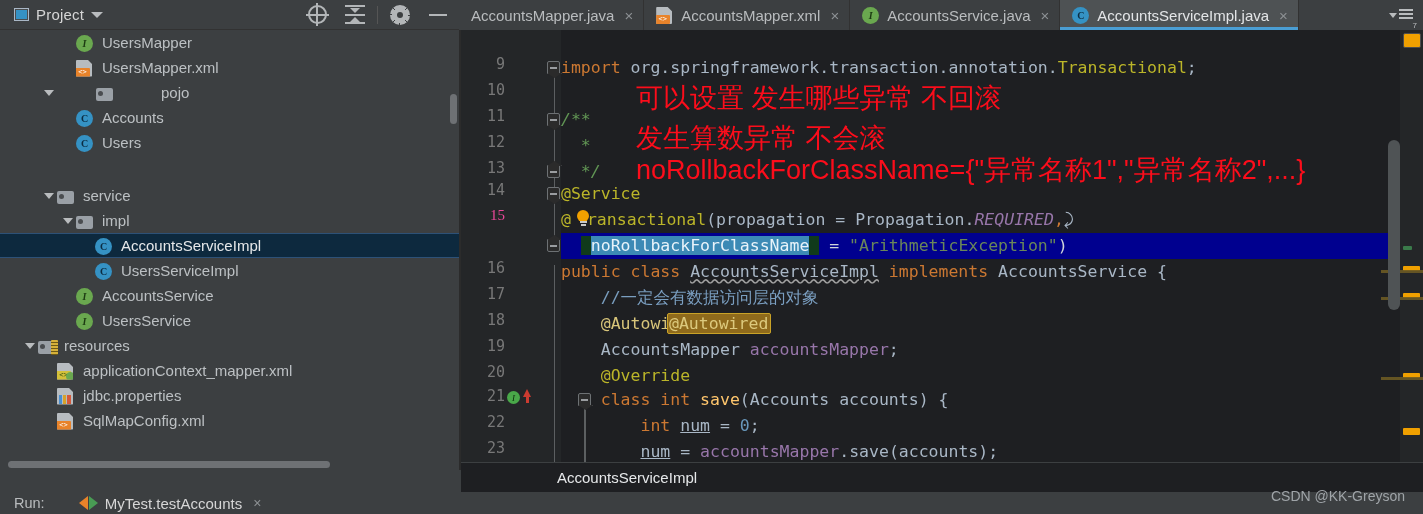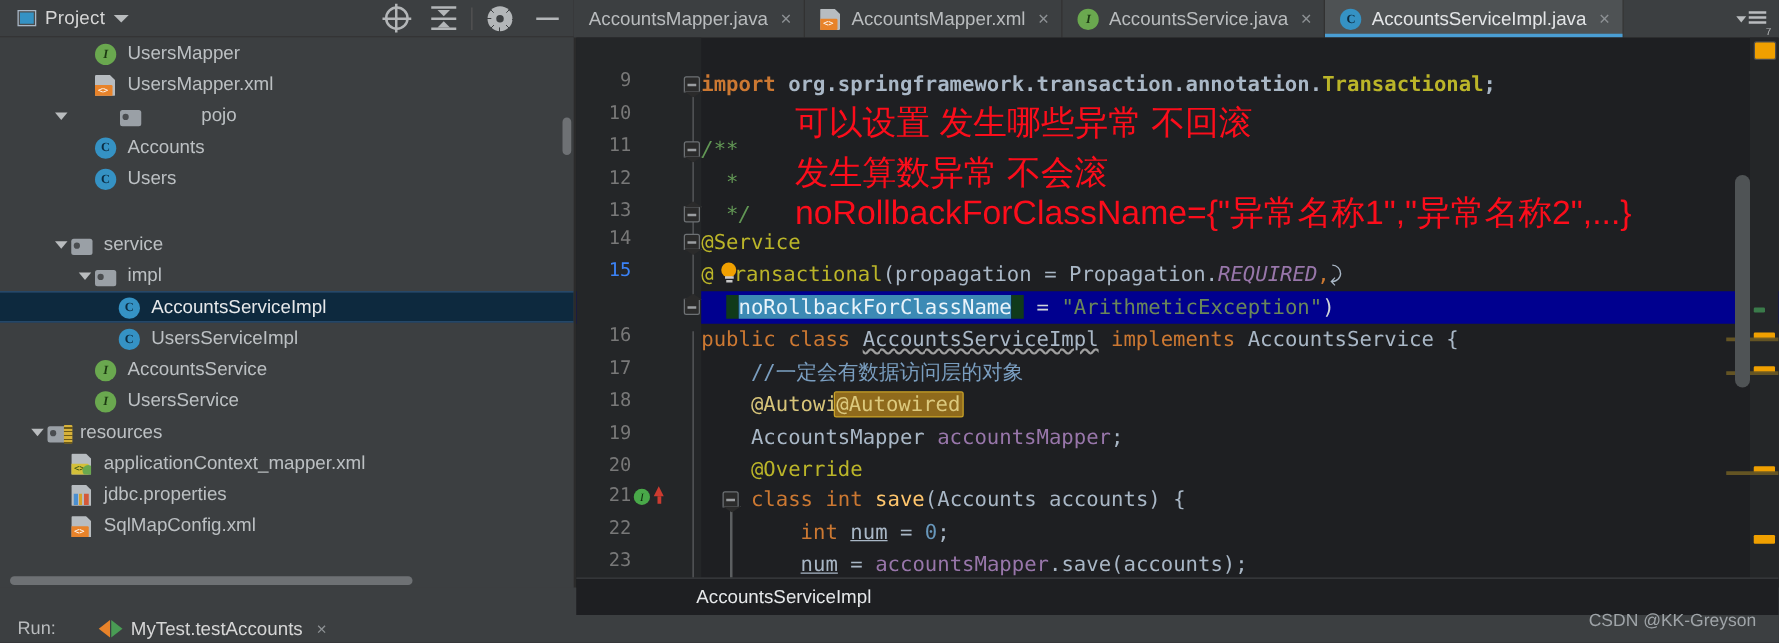--- a/index.html
+++ b/index.html
@@ -170,21 +170,21 @@
     position:absolute; left:0; top:0; width:962px; height:440px;
     background:#1e1f22;
   }
   #gutter {
     position:absolute; left:0; top:0; width:100px; height:440px; background:#242628;
   }
   .gutter-num {
     position:absolute; right:56px; font-family:"DejaVu Sans Mono", monospace;
     font-size:15px; color:#787878; text-align:right; width:40px;
   }
-  .gutter-num.cur { color:#3b82f6; }
+  .gutter-num.cur { color:#ec4899;font-family:Liberation Serif, serif; }
   .fold-col { position:absolute; left:86px; top:0; width:14px; height:440px; }
   .fold-line { position:absolute; left:6.5px; width:1.5px; background:#5c5f61; }
   .fold-mark {
     position:absolute; left:0; width:13px; height:13px; border:1px solid #6d7174;
     background:#2b2b2b;
   }
   .fold-mark.start { border-radius:2px 2px 0 0; }
   .fold-mark::after{
     content:''; position:absolute; left:2px; top:5px; width:7px; height:1.5px; background:#9a9da0;
   }
@@ -525,21 +525,21 @@
           <div class="gutter-num" style="top: 333px;">20</div>
           <div class="gutter-num" style="top: 357px;">21</div>
           <div class="gutter-num" style="top: 383px;">22</div>
           <div class="gutter-num" style="top: 409px;">23</div>
           <div class="gutter-num" style="top: 435px;">24</div>
         </div>
 
       <div id="sel-line-bg" style="top:203px;"></div>
 
       <div id="code-lines">
-        <div class="cline" style="top:25px;font-weight:bold;"><span class="c-kw">import</span><span class="c-plain"> org.springframework.transaction.annotation.</span><span class="c-annot">Transactional</span><span class="c-plain">;</span></div>
+        <div class="cline" style="top:25px;"><span class="c-kw">import</span><span class="c-plain"> org.springframework.transaction.annotation.</span><span class="c-annot">Transactional</span><span class="c-plain">;</span></div>
         <div class="cline" style="top:77px;"><span class="c-cmt">/**</span></div>
         <div class="cline" style="top:103px;"><span class="c-cmt">  *</span></div>
         <div class="cline" style="top:129px;"><span class="c-cmt">  */</span></div>
         <div class="cline" style="top:151px;"><span class="c-annot">@Service</span></div>
         <div class="cline" style="top:177px;"><span class="c-annot">@</span><span class="c-annot" style="padding-left:16px;">ransactional</span><span class="c-plain">(</span><span class="c-plain">propagation</span><span class="c-plain"> = Propagation.</span><span class="c-static">REQUIRED</span><span class="c-kw">,</span><span class="c-plain">⤸</span></div>
         <div class="cline" style="top:203px;"><span class="c-plain" style="color:#6d8ba8;">  </span><span class="hl-green">&nbsp;</span><span class="hl-search">noRollbackForClassName</span><span class="hl-green">&nbsp;</span><span class="c-plain" style="color:#d0d5da;"> = </span><span class="c-str" style="color:#6a8759;">"ArithmeticException"</span><span class="c-plain" style="color:#d0d5da;">)</span></div>
         <div class="cline" style="top:229px;"><span class="c-kw">public class </span><span class="c-classname wavy">AccountsServiceImpl</span><span class="c-plain"> </span><span class="c-kw">implements</span><span class="c-plain"> AccountsService {</span></div>
         <div class="cline" style="top:255px;"><span class="c-plain">    </span><span class="c-cmt-cn" style="color:#7a9ec0;">//一定会有数据访问层的对象</span></div>
         <div class="cline" style="top:281px;"><span class="c-plain">    </span><span class="c-annot" style="color:#d8c57a;">@Autowired</span></div>
         <div class="cline" style="top:307px;"><span class="c-plain">    AccountsMapper </span><span class="c-field">accountsMapper</span><span class="c-plain">;</span></div>

